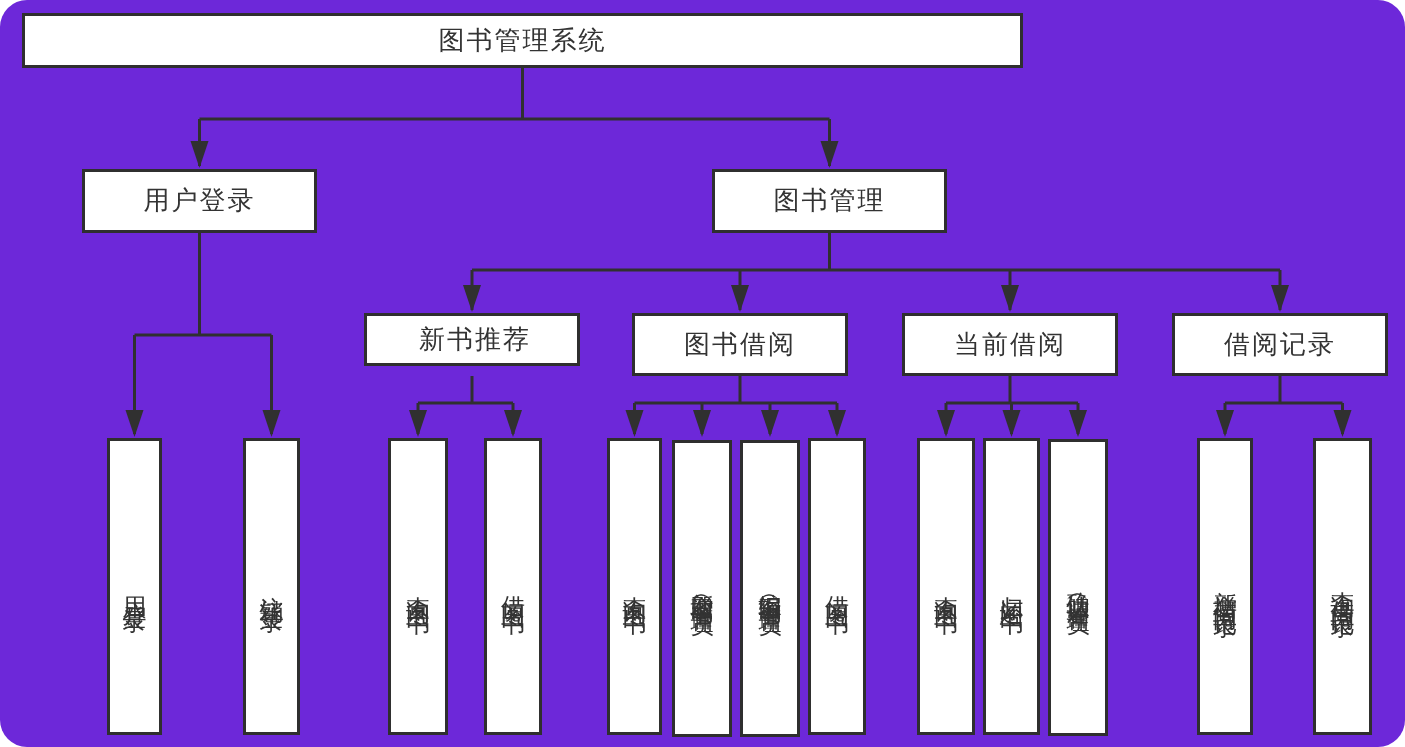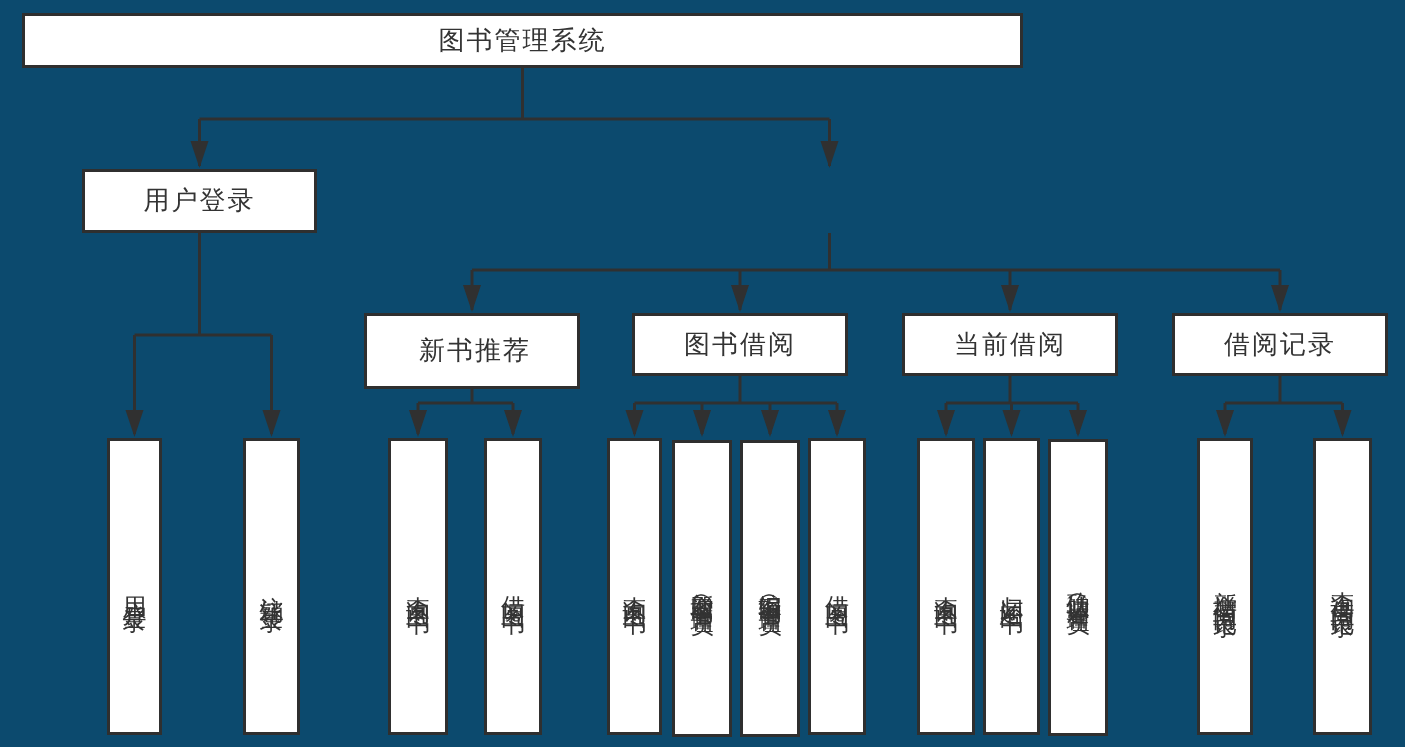--- a/index.html
+++ b/index.html
@@ -1,18 +1,18 @@
 <!DOCTYPE html>
 <html><head>
 <meta charset="utf-8">
 <style>
   html,body { margin:0; padding:0; background:#ffffff; }
   .stage {
-    position:relative; width:1405px; height:747px; background:#0c4a6e;
-    font-family:"Liberation Sans", sans-serif; color:#333333; overflow:hidden;
+    position:relative; width:1405px; height:747px; background:#6d28d9;
+    font-family:"Liberation Sans", sans-serif; color:#333333; overflow:hidden;border-radius:27px;
   }
   .connectors { position:absolute; left:0; top:0; width:1405px; height:747px; }
   .box {
     position:absolute; box-sizing:border-box;
     border:3px solid #2f2f2f; background:#ffffff;
     display:flex; align-items:center; justify-content:center;
     font-size:26px; letter-spacing:2px; text-align:center;
     line-height:1.2; white-space:nowrap;
   }
   .vbox {
@@ -58,22 +58,23 @@
         <polygon points="1002.5,410 1020.5,410 1011.5,437"></polygon>
         <polygon points="1069,410 1087,410 1078,437"></polygon>
         <polygon points="1216,410 1234,410 1225,437"></polygon>
         <polygon points="1333.5,410 1351.5,410 1342.5,437"></polygon>
       </g>
   </svg>
 
   <div class="box" style="left:22px; top:13px; width:1001px; height:55px;">图书管理系统</div>
 
   <div class="box" style="left:82px; top:169px; width:235px; height:64px;">用户登录</div>
+  <div class="box" style="left:712px; top:169px; width:235px; height:64px;">图书管理</div>
 
-  <div class="box" style="left:364px; top:313px; width:216px; height:76px;padding-left:6px;">新书推荐</div>
+  <div class="box" style="left:364px; top:313px; width:216px; height:53px;padding-left:6px;">新书推荐</div>
   <div class="box" style="left:632px; top:313px; width:216px; height:63px;">图书借阅</div>
   <div class="box" style="left:1172px; top:313px; width:216px; height:63px;">借阅记录</div>
   <div class="box" style="left:902px; top:313px; width:216px; height:63px;">当前借阅</div>
 
   <div class="box vbox" style="left:107px; top:438px; width:55px; height:297px;">用户登录</div>
   <div class="box vbox" style="left:243px; top:438px; width:57px; height:297px;">注销登录</div>
 
   <div class="box vbox" style="left:388px; top:438px; width:60px; height:297px;">查询图书</div>
   <div class="box vbox" style="left:484px; top:438px; width:58px; height:297px;">借阅图书</div>
 

